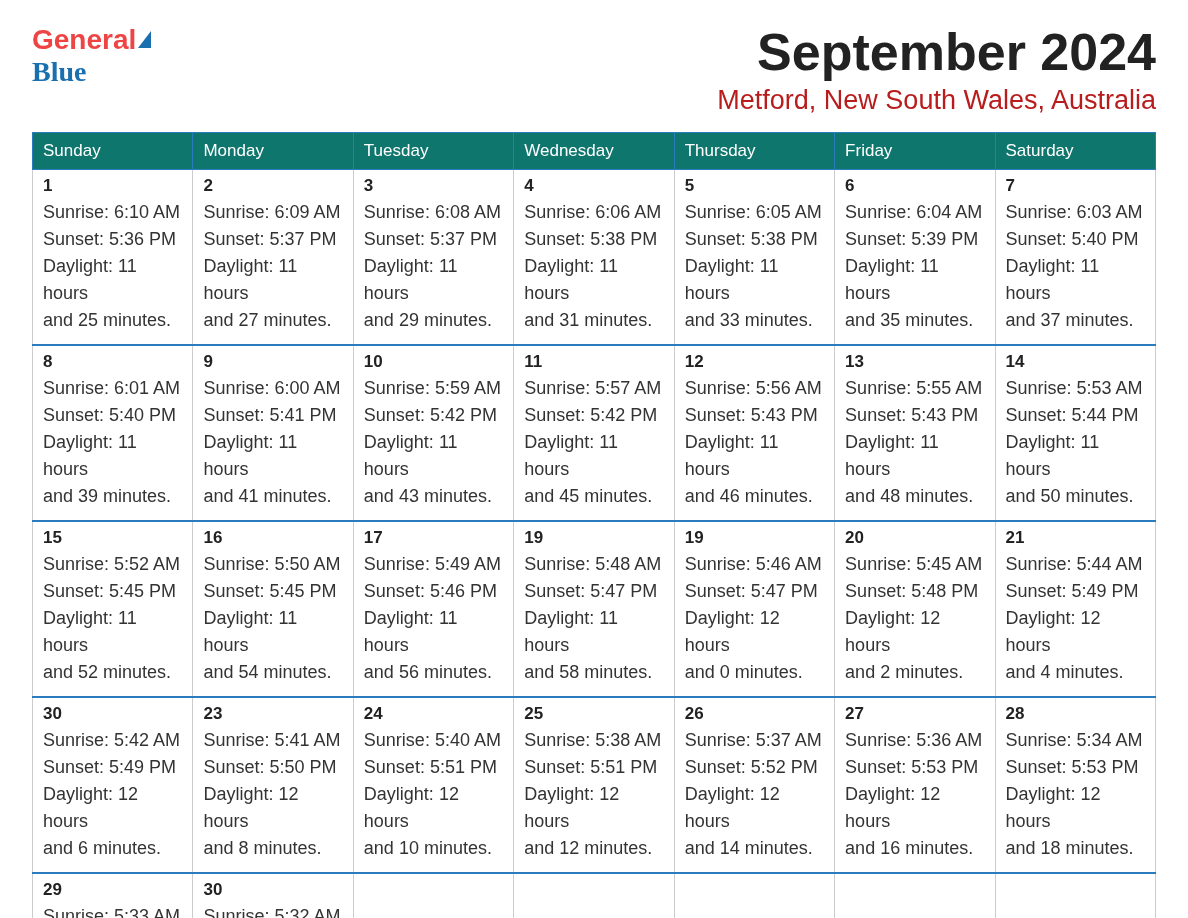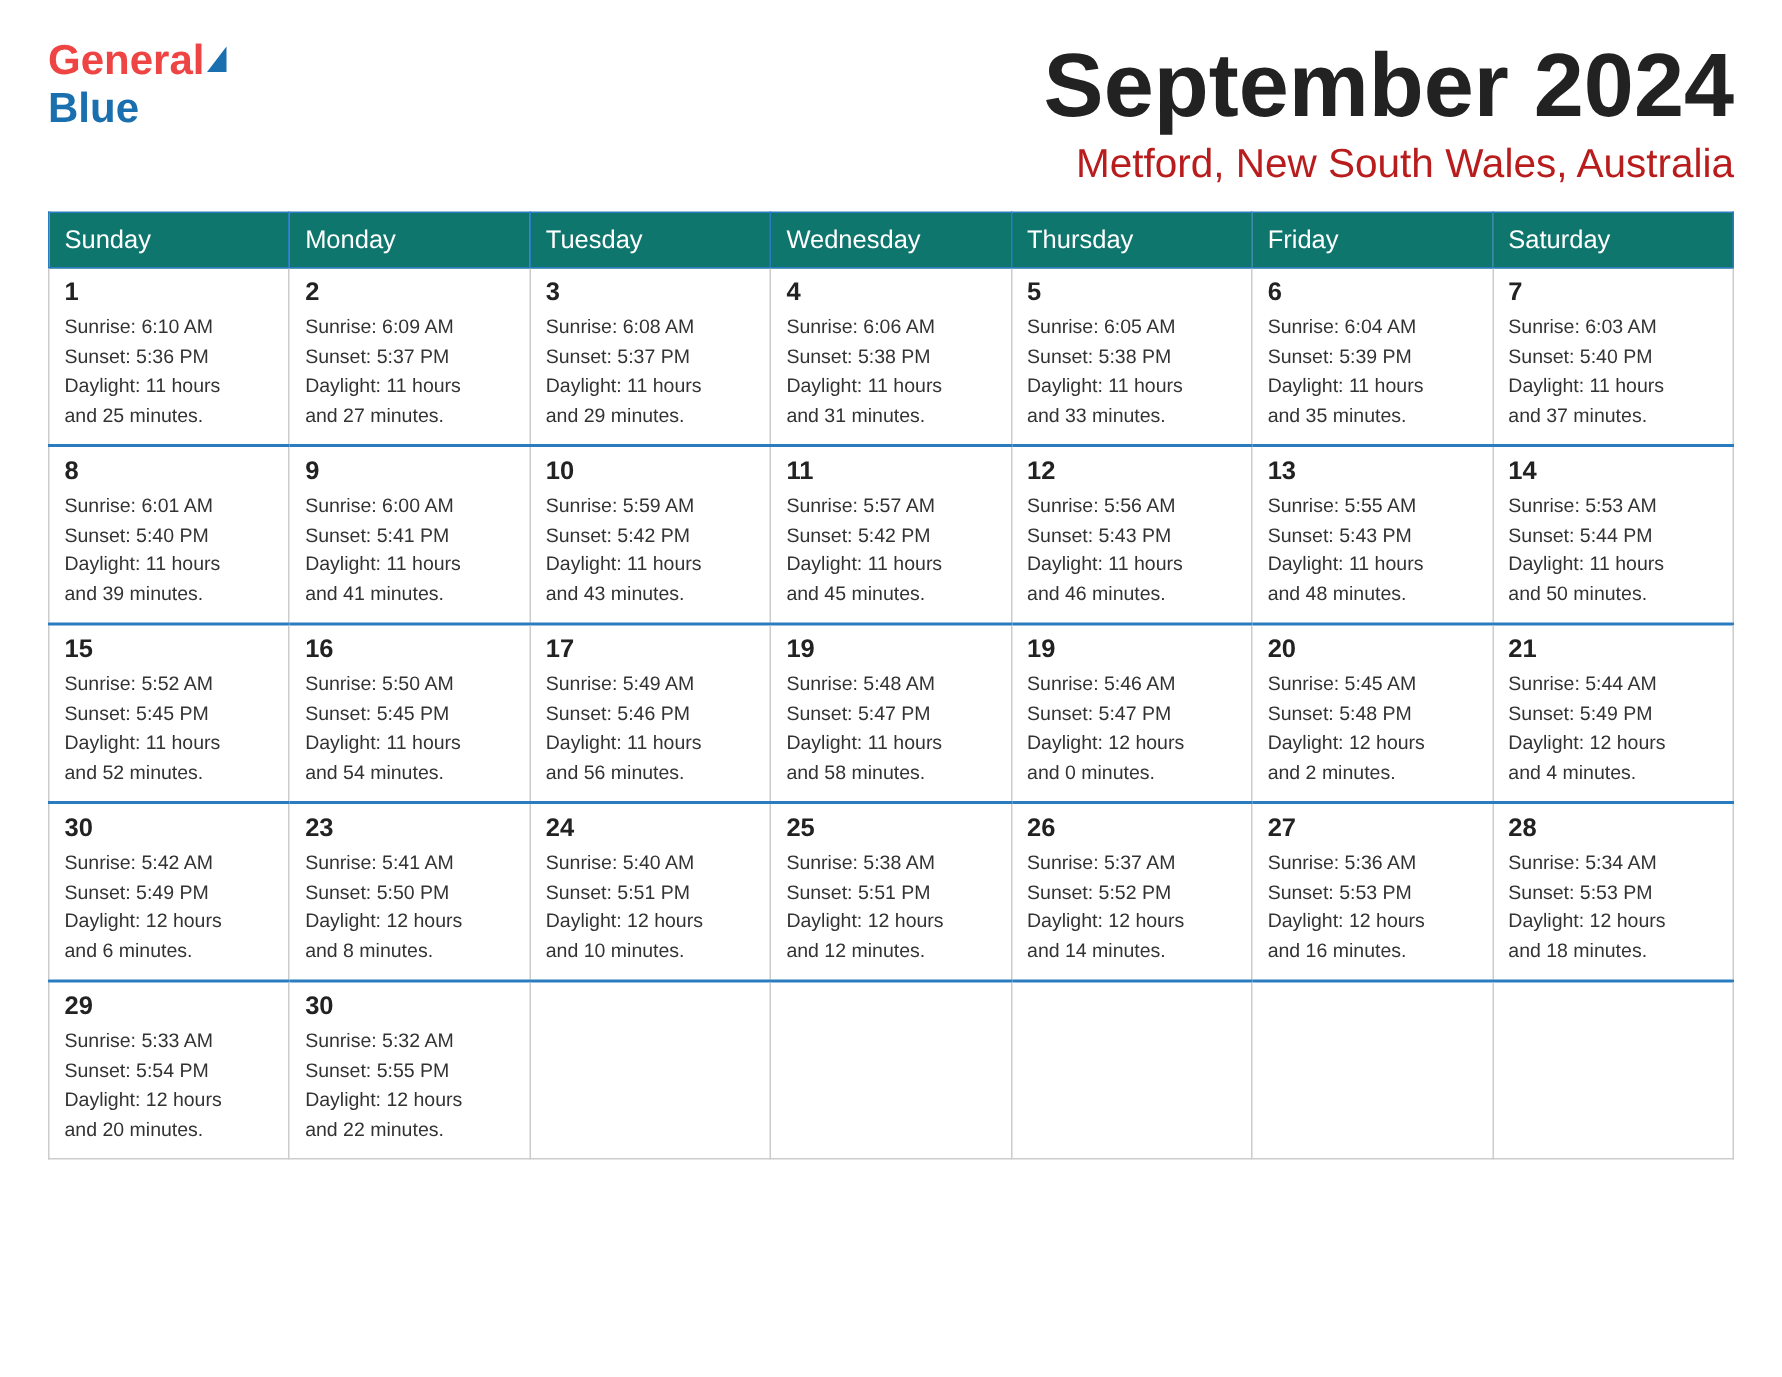--- a/index.html
+++ b/index.html
@@ -27,26 +27,27 @@
     }
     .logo-general {
       font-size: 28px;
       font-weight: bold;
       color: #ef4444;
     }
     .logo-blue-text {
       font-size: 28px;
       font-weight: bold;
       color: #1a6faf;
+      font-family: Liberation Serif, serif;
     }
     .title-area {
       text-align: right;
     }
     .month-title {
-      font-size: 60px;
+      font-size: 52px;
       font-weight: bold;
       color: #222;
       line-height: 1.1;
       margin-left: 24px;
     }
     .location-title {
       font-size: 27px;
       color: #b91c1c;
       margin-top: 4px;
     }
@@ -74,21 +75,21 @@
       min-height: 90px;
     }
     .day-number {
       font-size: 17px;
       font-weight: bold;
       color: #222;
       display: block;
       margin-bottom: 3px;
     }
     .day-info {
-      font-size: 13px;
+      font-size: 18px;
       color: #333;
       line-height: 1.5;
     }
     .row-divider td {
       border-top: 2px solid #2a7cbf;
     }
     .empty-cell {
       background: #fff;
     }
   </style>

